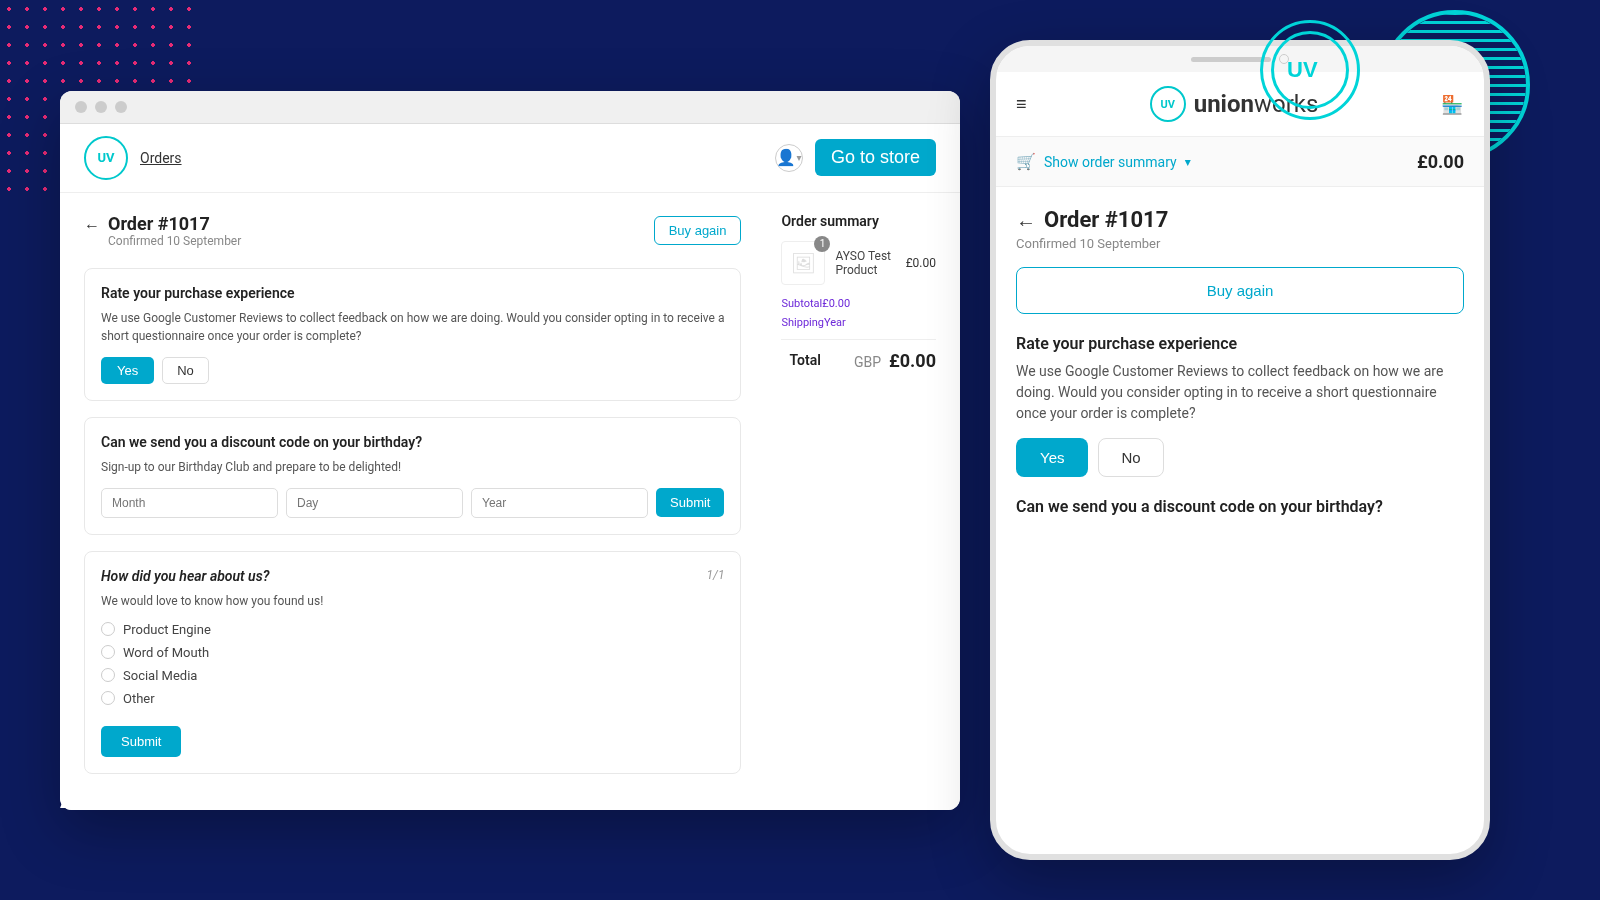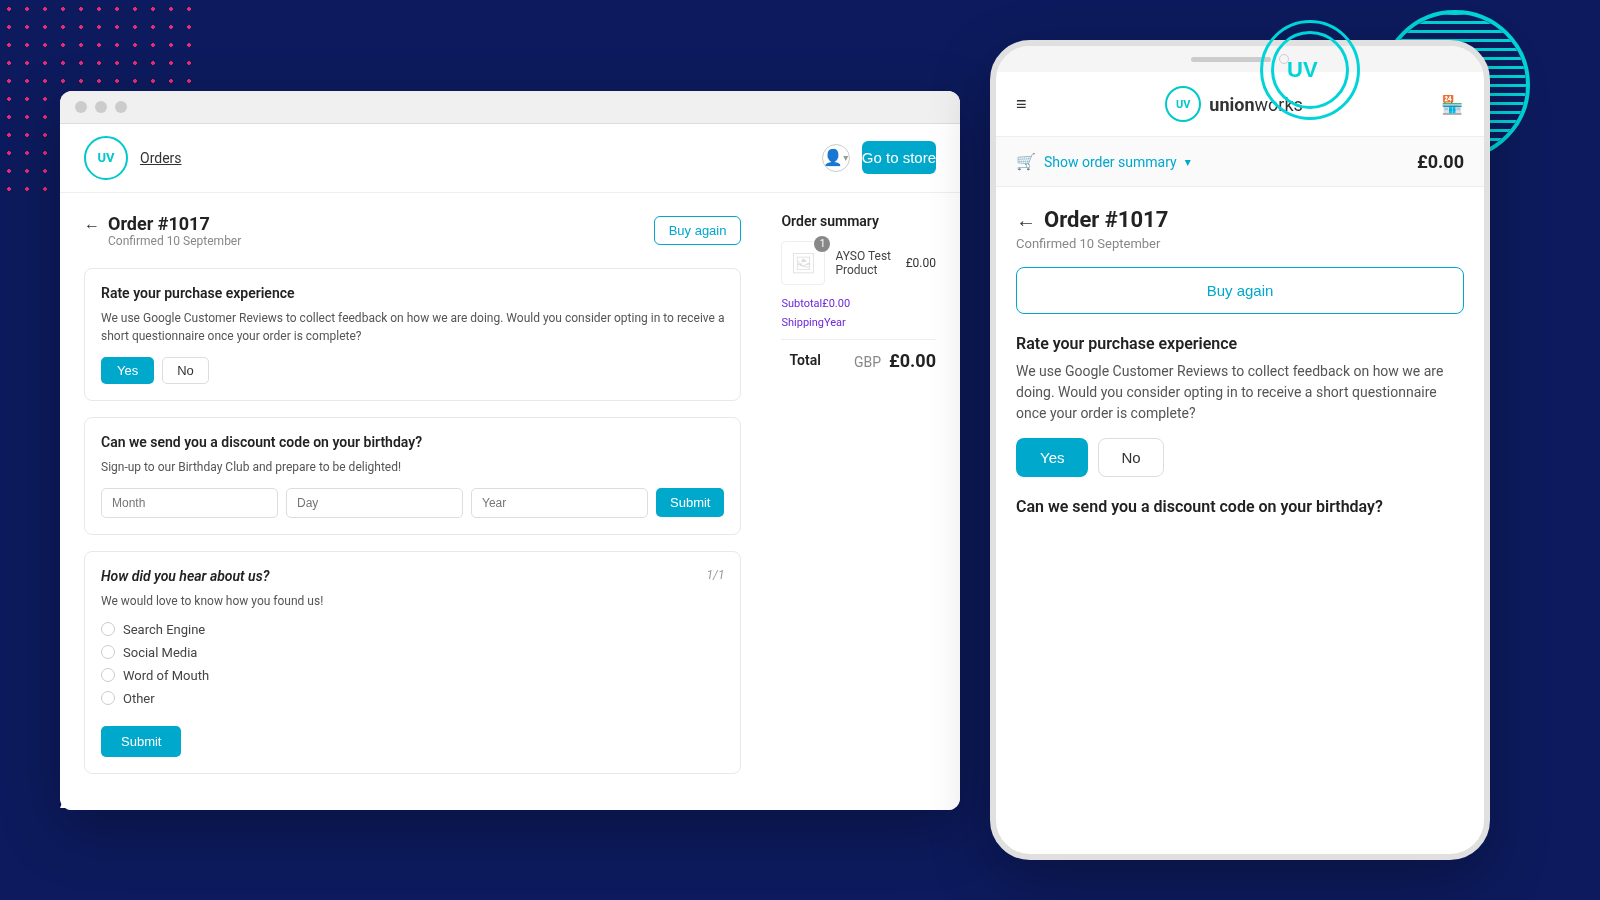--- a/index.html
+++ b/index.html
@@ -122,22 +122,22 @@
       border-radius: 50%;
       border: 1px solid #ccc;
       display: flex; align-items: center; justify-content: center;
       color: #666; font-size: 16px;
     }
     .go-to-store-btn {
       background: #00a8cc;
       color: white;
       border: none;
       border-radius: 6px;
-      padding: 8px 0;
-      font-size: 15px;
+      padding: 8px 16px;
+      font-size: 18px;
       cursor: pointer;
       font-weight: 500;
     }
 
     
     .desktop-order-content {
       padding: 20px 24px;
       display: flex;
       gap: 40px;
     }
@@ -513,29 +513,29 @@
 
           <div class="section-box">
             <div class="how-header">
               <div class="section-title">How did you hear about us?</div>
               <span class="pagination-text">1/1</span>
             </div>
             <div class="section-desc">We would love to know how you found us!</div>
             <div>
               <div class="radio-option">
                 <div class="radio-circle"></div>
-                <span>Search Engine</span>
+                <span>Product Engine</span>
+              </div>
+              <div class="radio-option">
+                <div class="radio-circle"></div>
+                <span>Word of Mouth</span>
               </div>
               <div class="radio-option">
                 <div class="radio-circle"></div>
                 <span>Social Media</span>
-              </div>
-              <div class="radio-option">
-                <div class="radio-circle"></div>
-                <span>Word of Mouth</span>
               </div>
               <div class="radio-option">
                 <div class="radio-circle"></div>
                 <span>Other</span>
               </div>
             </div>
             <button class="submit-btn-large">Submit</button>
           </div>
         </div>
 
@@ -576,21 +576,21 @@
       <div class="mobile-pill"></div>
       <div class="mobile-camera"></div>
     </div>
 
     <div class="mobile-header">
       <span class="mobile-menu-icon">≡</span>
       <div class="mobile-logo">
         <div class="mobile-logo-circle">
           <span>UV</span>
         </div>
-        <div style="color:#333; font-size:18px;">
+        <div style="color:#333; font-size:24px;">
           <span style="font-weight:700;color:#333;">union</span><span style="font-weight:400;color:#333;">works</span>
         </div>
       </div>
       <span class="mobile-store-icon">🏪</span>
     </div>
 
     <div class="mobile-summary-bar">
       <div class="mobile-summary-left">
         <span class="cart-icon">🛒</span>
         <span>Show order summary</span>

